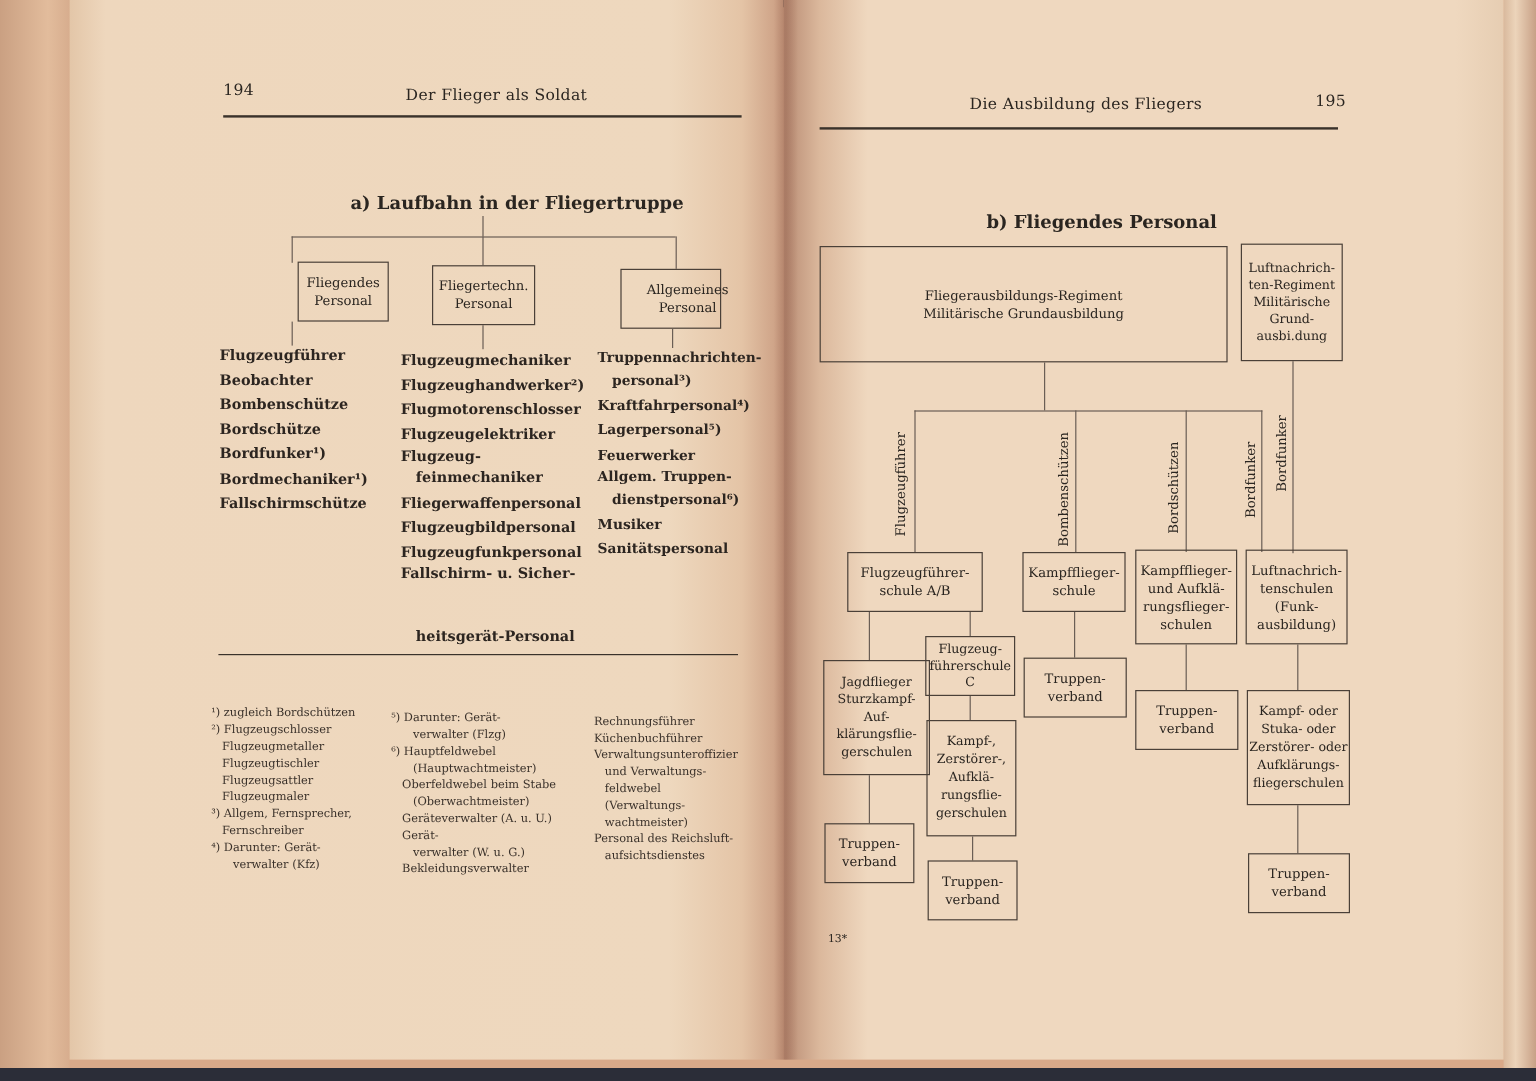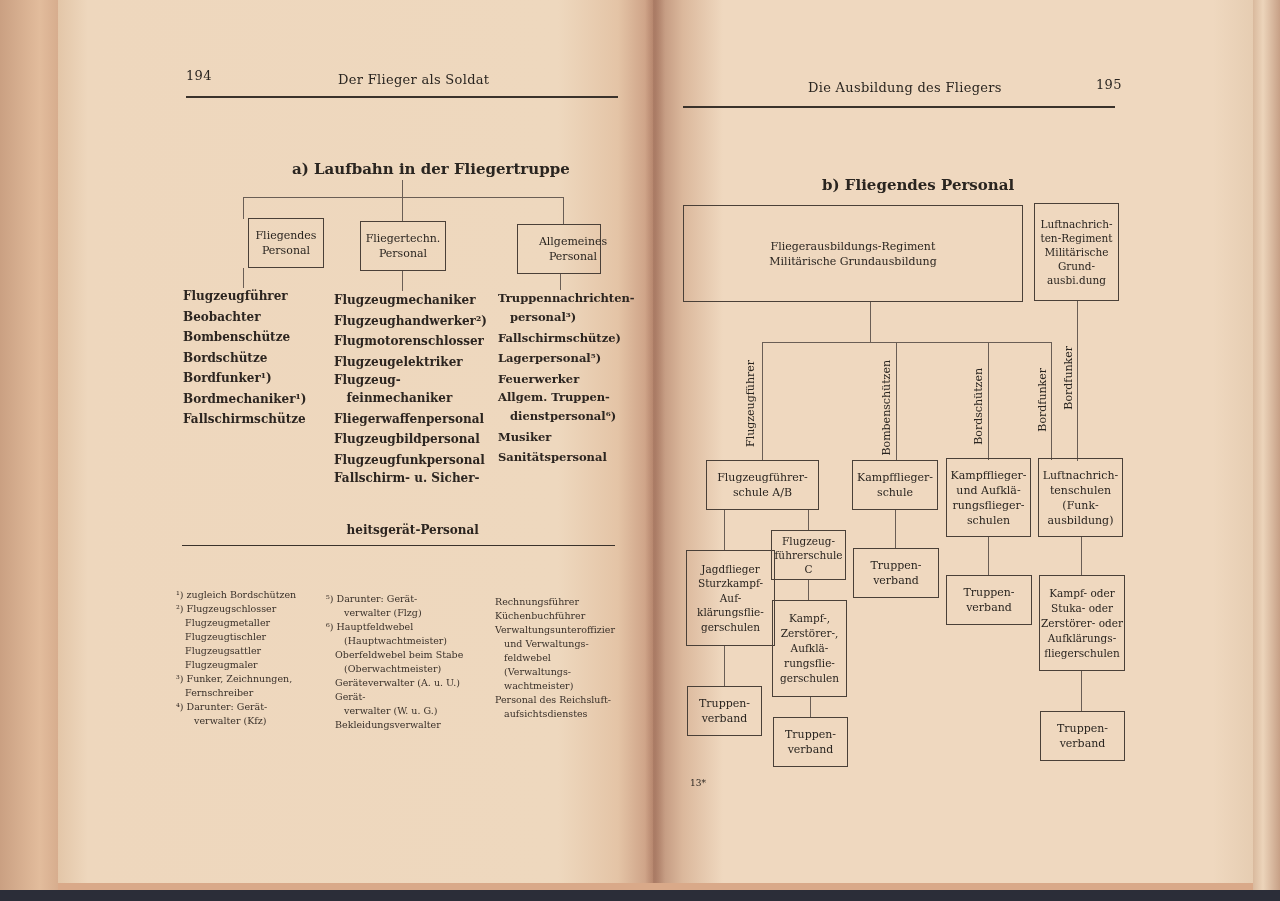--- a/index.html
+++ b/index.html
@@ -88,39 +88,39 @@
   <div>   feinmechaniker</div>
   <div>Fliegerwaffenpersonal</div>
   <div>Flugzeugbildpersonal</div>
   <div>Flugzeugfunkpersonal</div>
   <div style="line-height:16px;">Fallschirm- u. Sicher-</div>
   <div style="line-height:16px;margin-top:36px;">   heitsgerät-Personal</div>
 </div>
 <div class="list" style="left:498px;top:290px;font-size:11.5px;">
   <div style="line-height:17px;">Truppennachrichten-</div>
   <div>   personal³)</div>
-  <div>Fallschirmschütze)</div>
+  <div>Kraftfahrpersonal⁴)</div>
   <div>Lagerpersonal⁵)</div>
   <div>Feuerwerker</div>
   <div style="line-height:17px;">Allgem. Truppen-</div>
   <div>   dienstpersonal⁶)</div>
   <div>Musiker</div>
   <div>Sanitätspersonal</div>
 </div>
 
 <div class="rule" style="left:182px;top:545px;width:433px;height:1px;"></div>
 
 <div class="fn" style="left:176px;top:588px;">
   <div>¹) zugleich Bordschützen</div>
   <div>²) Flugzeugschlosser</div>
   <div>   Flugzeugmetaller</div>
   <div>   Flugzeugtischler</div>
   <div>   Flugzeugsattler</div>
   <div>   Flugzeugmaler</div>
-  <div>³) Funker, Zeichnungen,</div>
+  <div>³) Allgem, Fernsprecher,</div>
   <div>   Fernschreiber</div>
   <div>⁴) Darunter: Gerät-</div>
   <div>      verwalter (Kfz)</div>
 </div>
 <div class="fn" style="left:326px;top:592px;">
   <div>⁵) Darunter: Gerät-</div>
   <div>      verwalter (Flzg)</div>
   <div>⁶) Hauptfeldwebel</div>
   <div>      (Hauptwachtmeister)</div>
   <div>   Oberfeldwebel beim Stabe</div>

